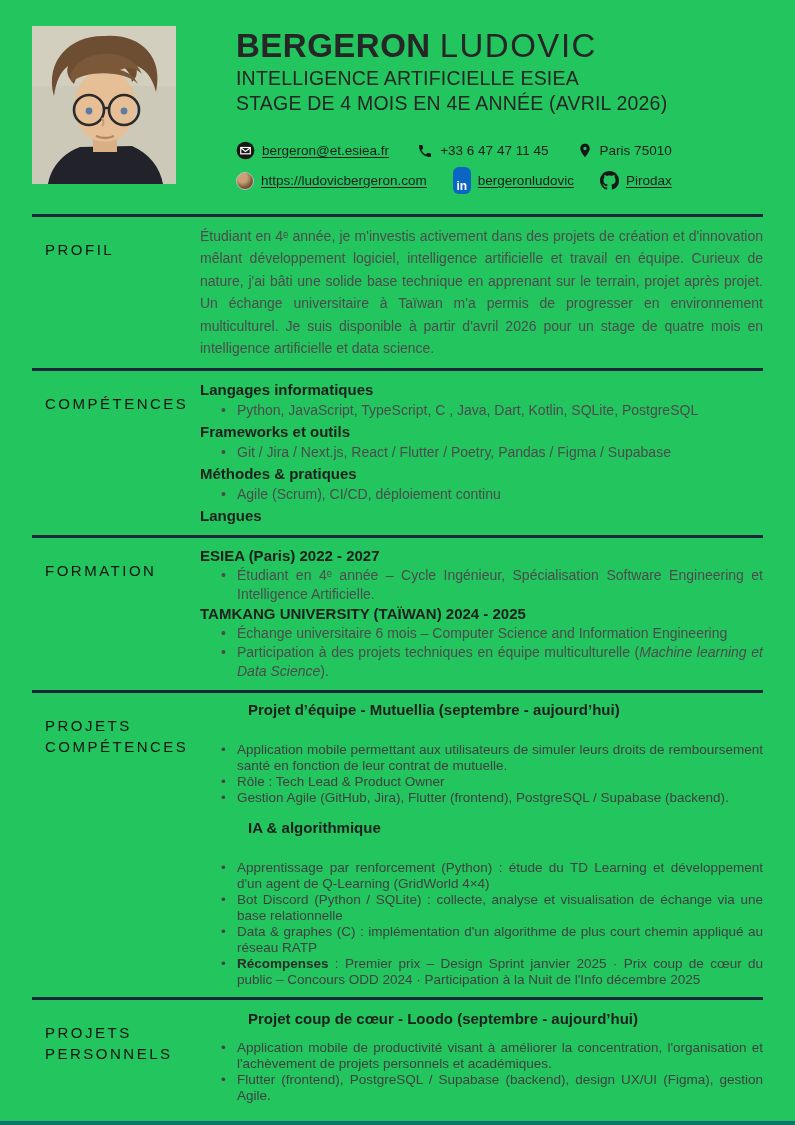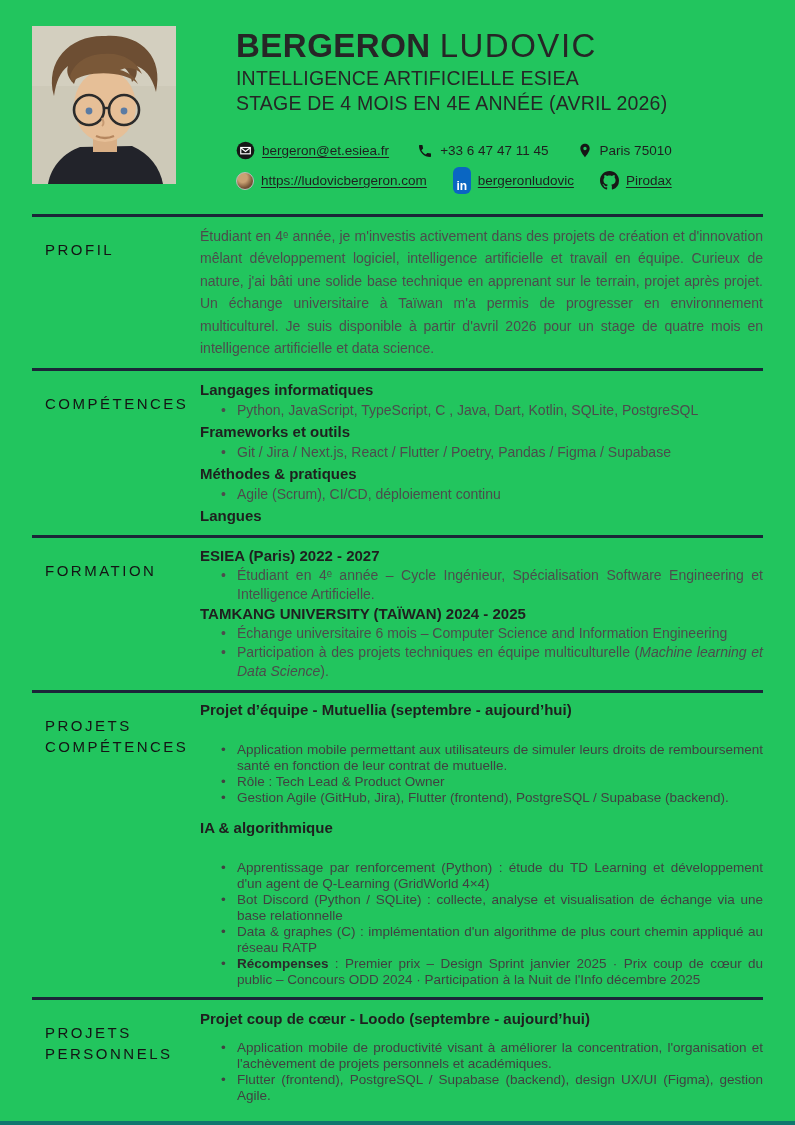--- a/index.html
+++ b/index.html
@@ -53,21 +53,21 @@
   
   .comp-h { font-size:15px; font-weight:700; color:#1f1f1f; line-height:21px; }
   .comp-list li { font-size:14px; line-height:21px; color:#4c4c4c; }
 
   
   .form-h { font-size:15px; font-weight:700; color:#1f1f1f; line-height:20px; }
   .form-list li { font-size:14px; line-height:19px; color:#4c4c4c; text-align:justify; }
   .form-list i { font-style:italic; }
 
   
-  .proj-h { font-size:15px; font-weight:700; color:#1f1f1f; line-height:17px; }
+  .proj-h { font-size:15px; font-weight:700; color:#1f1f1f; line-height:17px;margin-left:48px; }
   .proj-list { margin-top:24px; }
   .proj-list li { font-size:13.5px; line-height:16px; color:#414141; text-align:justify; }
   .proj-list li b { color:#2b2b2b; }
   .acad-block2 { margin-top:13px; }
   .pers .proj-h { line-height:17px; }
   .pers .proj-list { margin-top:13px; }
   .pers-block2 { margin-top:21px; }
   .sec-pers { padding-top:10px; }
 </style>
 </head>

